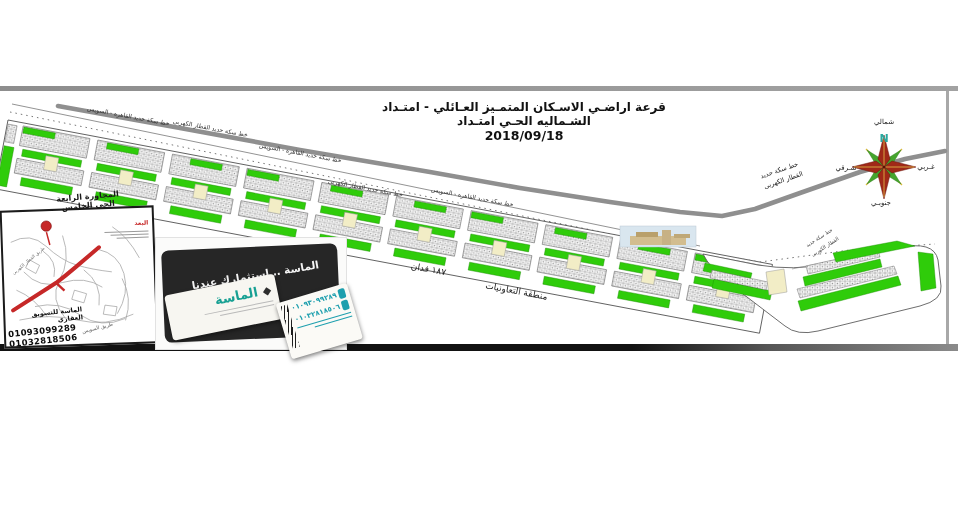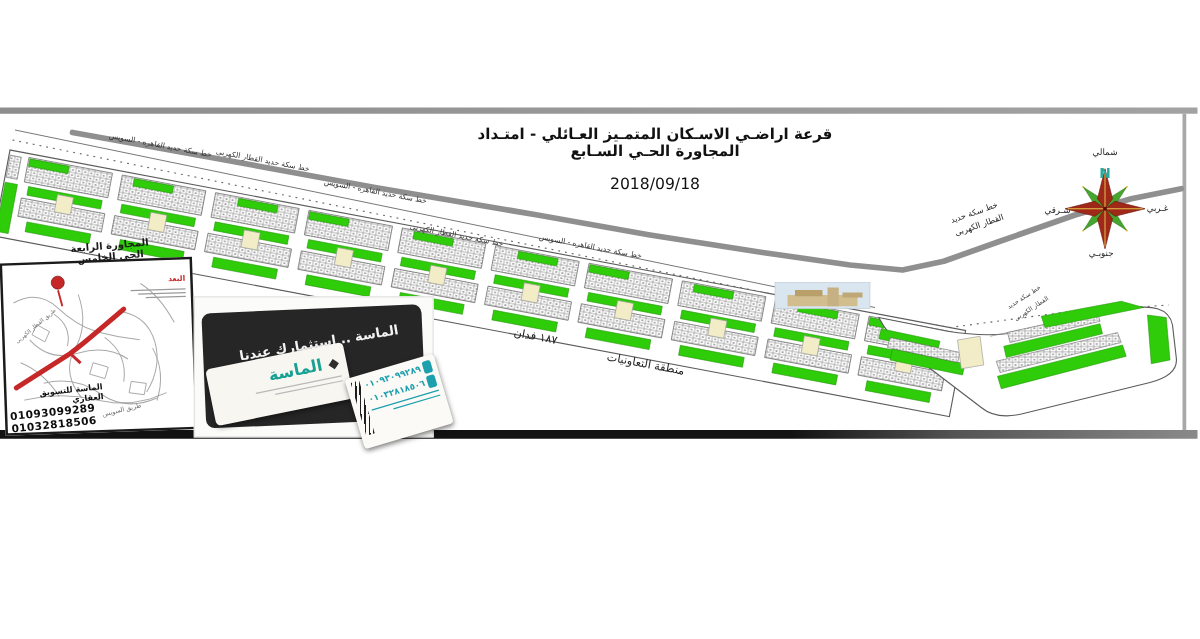--- a/index.html
+++ b/index.html
@@ -6,21 +6,21 @@
   #stage{position:relative;width:960px;height:511px;overflow:hidden;background:#fff;
          font-family:"DejaVu Sans","Liberation Sans",sans-serif;}
   .abs{position:absolute;}
   
   #edge-top{left:0;top:86px;width:958px;height:5px;background:linear-gradient(to right,#8d8d8d,#a2a2a2);}
   #edge-bottom{left:0;top:344px;width:958px;height:7px;background:linear-gradient(to right,#121212 0%,#121212 66%,#555 80%,#8a8a8a 100%);}
   #edge-right{left:946px;top:91px;width:3px;height:253px;background:#a8a8a8;}
   
   #title-block{left:378px;top:100px;width:292px;text-align:center;color:#111;}
   #title-line{font-size:12px;font-weight:bold;letter-spacing:0px;direction:rtl;}
-  #title-date{font-size:12.5px;font-weight:normal;margin-top:11px;}
+  #title-date{font-size:12.5px;font-weight:bold;margin-top:0;}
   
   #inset{left:2px;top:208px;width:150px;height:134px;background:#fff;border:2px solid #1b1b1b;
          transform:rotate(-2deg);z-index:4;}
   #inset-legend{right:4px;top:2px;width:52px;direction:rtl;}
   #inset-legend .lg-title{color:#c62828;font-weight:bold;font-size:6px;display:inline-block;}
   .lg-line{height:0;border-top:1px solid #9a9a9a;margin:2px 0 0 0;}
   #inset-agency{left:2px;top:98px;width:76px;transform:rotate(-4deg);color:#0d0d0d;}
   #agency-name{font-size:6.5px;font-weight:bold;direction:rtl;}
   .agency-phone{font-size:8.5px;font-weight:bold;letter-spacing:.3px;}
   #inset-title{left:38px;top:192px;width:100px;text-align:center;transform:rotate(-5deg);
@@ -194,21 +194,21 @@
       <circle cx="884" cy="167" r="1.6" fill="#5a0f08"></circle>
       <text x="884" y="124" font-size="7" fill="#222" text-anchor="middle">شمالي</text>
       <text x="884" y="142" font-size="11" font-weight="bold" fill="#2aa9a0" text-anchor="middle">N</text>
       <text x="846" y="170" font-size="7" fill="#222" text-anchor="middle">شـرقي</text>
       <text x="926" y="169" font-size="7" fill="#222" text-anchor="middle">غـربي</text>
       <text x="881" y="205" font-size="7" fill="#222" text-anchor="middle">جنوبـي</text>
     </g>
   </svg>
 
   <div class="abs" id="title-block">
-    <div id="title-line">قرعة اراضـي الاسـكان المتمـيز العـائلي - امتـداد المجاورة الحـي السـابع</div>
+    <div id="title-line">قرعة اراضـي الاسـكان المتمـيز العـائلي - امتـداد الشـماليه الحـي امتـداد</div>
     <div id="title-date">2018/09/18</div>
   </div>
 
   <div class="abs" id="inset">
     <svg width="146" height="130" viewBox="0 0 146 130">
       <g fill="none" stroke="#a9a9a9" stroke-width="0.8">
         <path d="M8,30 q20,-10 35,5 t30,20 t35,8"></path>
         <path d="M20,60 q15,18 38,12 t40,6"></path>
         <path d="M60,25 q8,25 -5,45 q-10,18 5,38"></path>
         <path d="M95,40 q20,5 25,25 t-8,40"></path>

